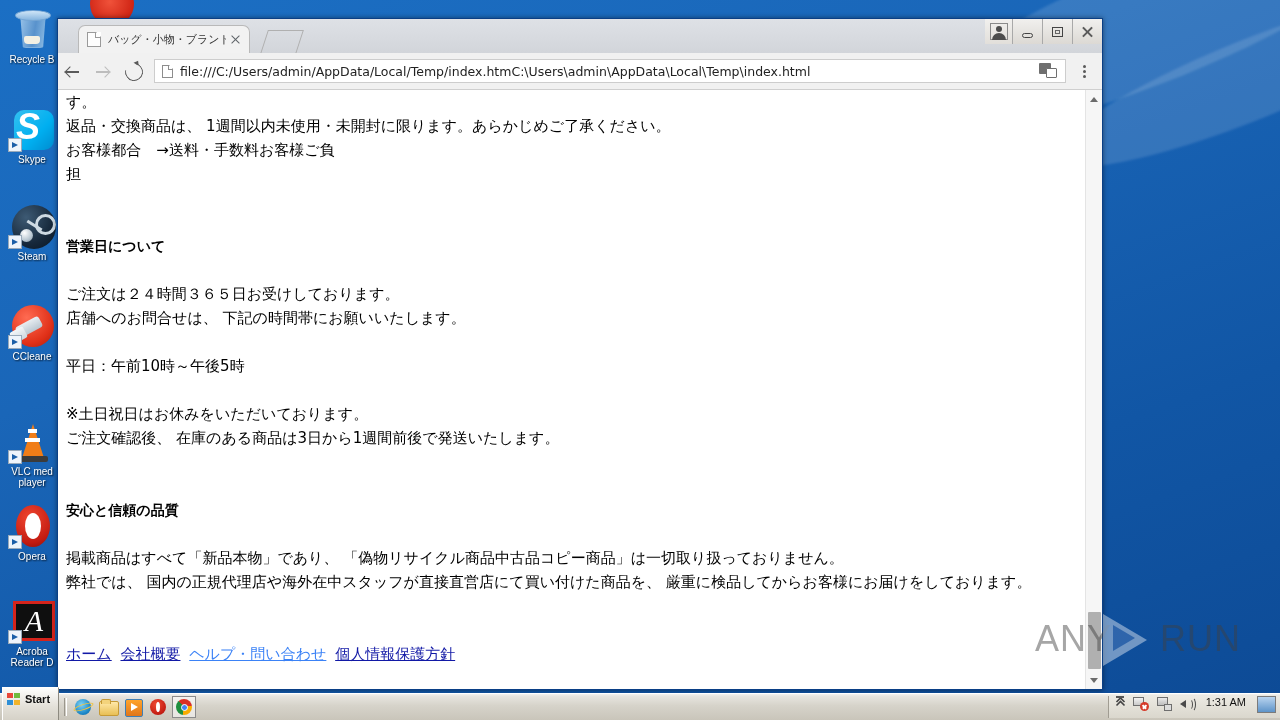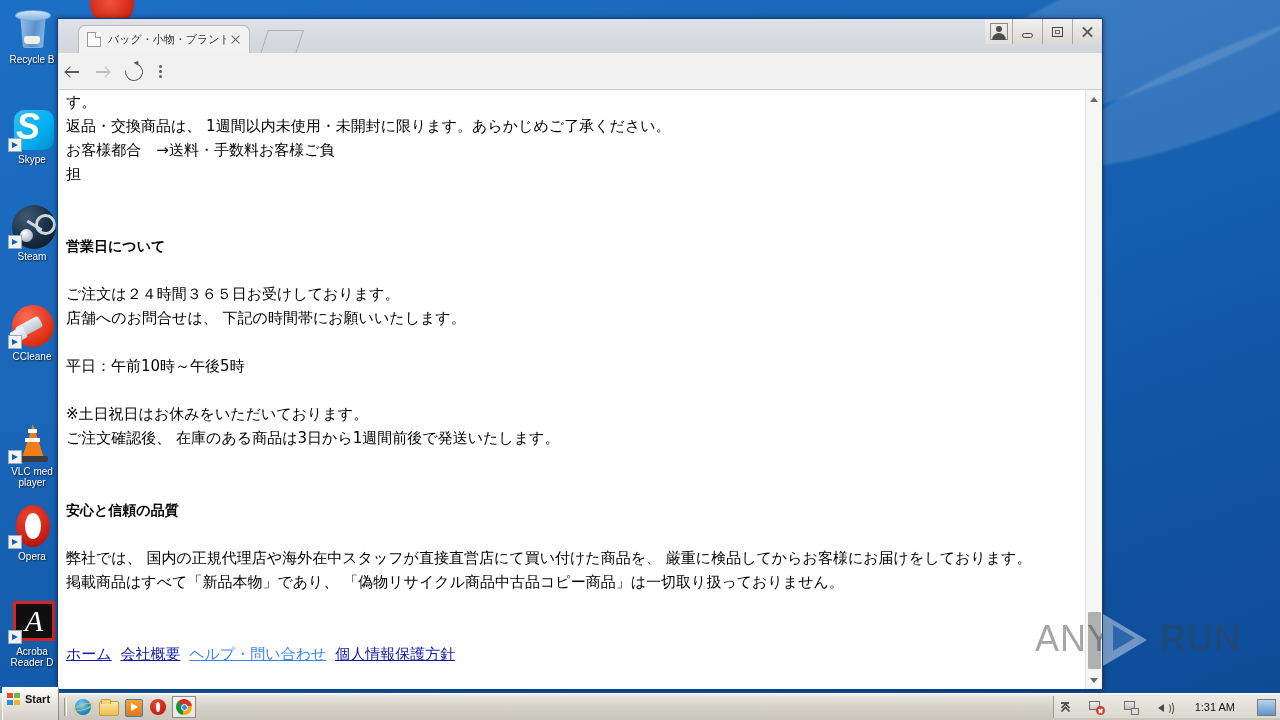--- a/index.html
+++ b/index.html
@@ -486,22 +486,22 @@
     position: absolute; left: 3px; top: 2px; width: 16px; height: 16px;
     border-radius: 50%;
     background: conic-gradient(from -40deg, #d93025 0 33%, #f9ab00 0 63%, #1e8e3e 0 100%);
   }
   .cr-ic::after {
     content: ""; position: absolute; left: 4.5px; top: 4.5px; width: 7px; height: 7px;
     border-radius: 50%; background: #4285f4; border: 1.5px solid #fff;
     box-sizing: border-box;
   }
   .tray {
-    margin-left: auto; display: flex; align-items: center; height: 22px;
-    padding: 0 4px 0 6px; gap: 18px;
+    margin-left: auto; display: flex; align-items: flex-start; height: 22px;
+    padding: 0 4px 0 6px; gap: 7px;
     background: linear-gradient(180deg, #eceae3, #dad7cd);
     border-left: 1px solid #a09c92;
   }
   .tray .chev {
     width: 11px; height: 11px; position: relative;
   }
   .tray .chev::before, .tray .chev::after {
     content: ""; position: absolute; left: 1px; width: 8px; height: 0;
     border-top: 2px solid #555; transform-origin: center;
   }
@@ -654,20 +654,28 @@
     <div class="nav-btn">
         <span class="arrow-back"></span>
       </div>
     <div class="nav-btn">
         <span class="arrow-fwd"></span>
       </div>
     <div class="nav-btn">
         <span class="reload"></span>
       </div>
 
+    <div class="omnibox">
+      <span class="page-icon"></span>
+      <span class="url-text">file:///C:/Users/admin/AppData/Local/Temp/index.htmC:\Users\admin\AppData\Local\Temp\index.html</span>
+      <span class="translate-icon">
+        <span class="sq1"></span>
+          <span class="sq2"></span>
+      </span>
+    </div>
 
     <div class="menu-dots">
       <span></span>
         <span></span>
         <span></span>
     </div>
   </div>
 
   <div class="viewport">
     <div class="page" id="page-lines">
@@ -681,22 +689,22 @@
         <div class="p-line">ご注文は２４時間３６５日お受けしております。</div>
         <div class="p-line">店舗へのお問合せは、 下記の時間帯にお願いいたします。</div>
         <div class="gap-sm"></div>
         <div class="p-line">平日：午前10時～午後5時</div>
         <div class="gap-sm"></div>
         <div class="p-line">※土日祝日はお休みをいただいております。</div>
         <div class="p-line">ご注文確認後、 在庫のある商品は3日から1週間前後で発送いたします。</div>
         <div class="gap-lg"></div>
         <div class="p-h">安心と信頼の品質</div>
         <div class="gap-sm"></div>
+        <div class="p-line">掲載商品はすべて「新品本物」であり、 「偽物リサイクル商品中古品コピー商品」は一切取り扱っておりません。</div>
         <div class="p-line">弊社では、 国内の正規代理店や海外在中スタッフが直接直営店にて買い付けた商品を、 厳重に検品してからお客様にお届けをしております。</div>
-        <div class="p-line">掲載商品はすべて「新品本物」であり、 「偽物リサイクル商品中古品コピー商品」は一切取り扱っておりません。</div>
         <div class="gap-lg"></div>
         <div class="links"><a href="#" style="color: rgb(18, 25, 166);">ホーム</a> <a href="#" style="color: rgb(18, 25, 166);">会社概要</a> <a href="#" style="color: #3b82f6;">ヘルプ・問い合わせ</a> <a href="#" style="color: rgb(18, 25, 166);">個人情報保護方針</a> </div>
       </div>
 
     <div class="vscroll">
       <div class="arrow-up"></div>
       <div class="vthumb"></div>
       <div class="arrow-dn"></div>
     </div>
   </div>

